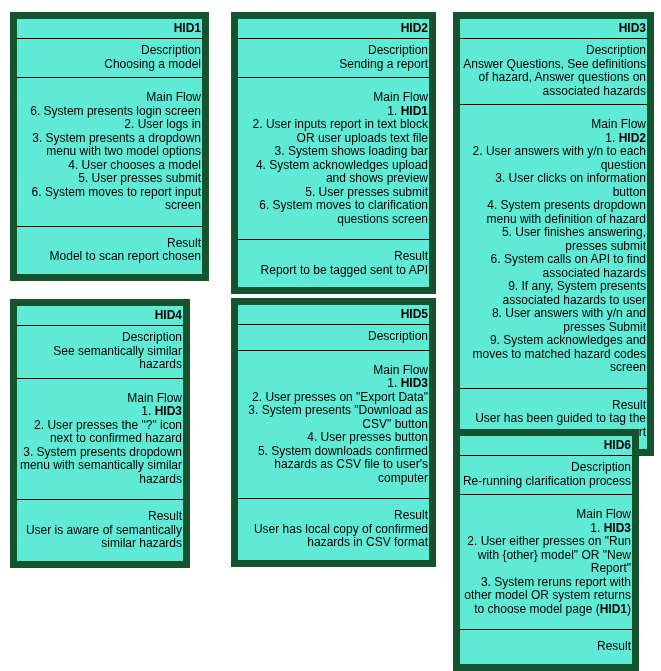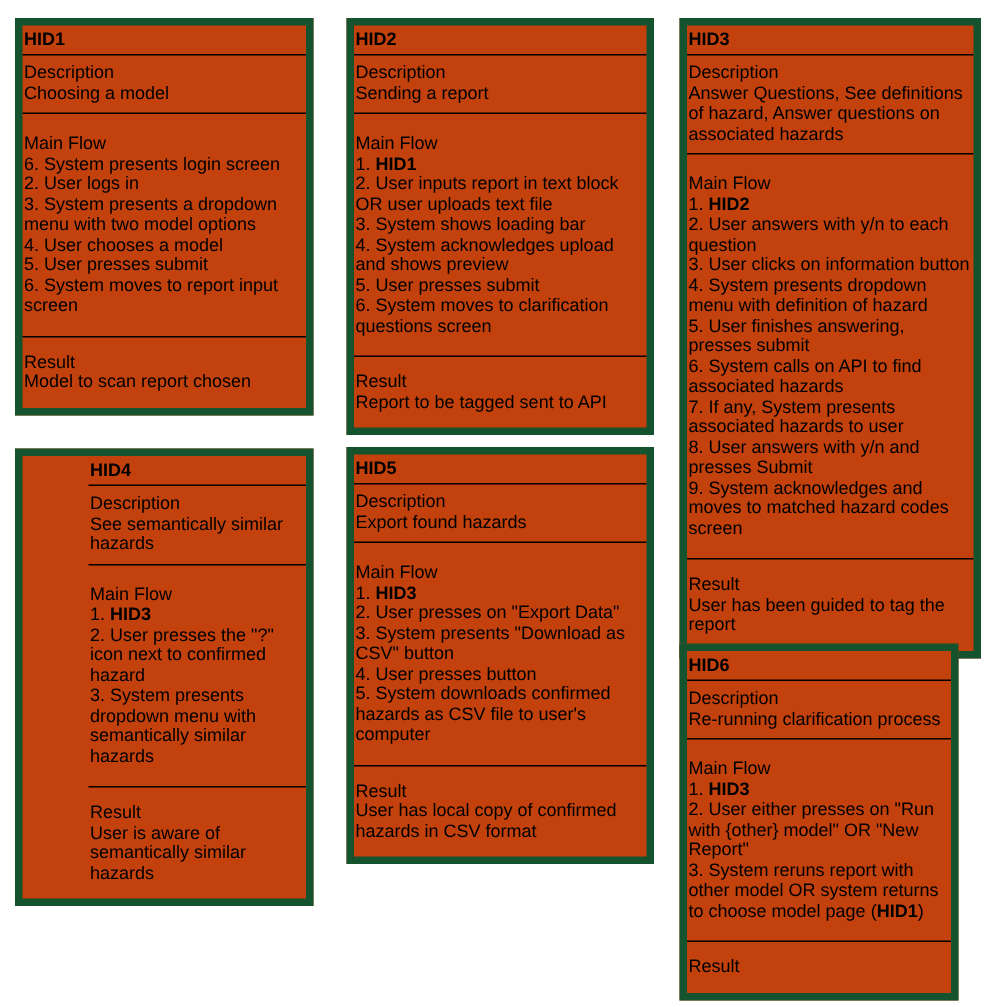--- a/index.html
+++ b/index.html
@@ -13,40 +13,40 @@
     height: 671px;
     background: #ffffff;
     font-family: "Liberation Sans", sans-serif;
     font-size: 12px;
     line-height: 13.5px;
     color: #000000;
     overflow: hidden;
   }
   .ucbox {
     position: absolute;
-    background: #c2410c;
-    border: 5px solid #14532d;
+    background: #5eead4;
+    border: 7px solid #14532d;
     box-sizing: border-box;
-    text-align: left;
+    text-align: right;
   }
   .cell { border-top: 1px solid #000000; }
   .cell.title {
     border-top: none;
     font-weight: bold;
     padding: 3px 1px 3px;
     line-height: 13px;
   }
   .cell.desc   { padding: 5px 1px 6px; }
   .cell.flow   { padding: 13px 1px 13px; }
   .cell.result { padding: 10px 1px 10px; }
   .hdr { font-weight: normal; }
   .b1 { left: 10px;  top: 12px;  width: 199px; }
   .b2 { left: 231px; top: 12px;  width: 205px; }
   .b3 { left: 453px; top: 12px;  width: 201px; }
-  .b4 { left: 10px;  top: 299px; width: 199px; padding-left: 44px; }
+  .b4 { left: 10px;  top: 299px; width: 180px; }
   .b5 { left: 231px; top: 298px; width: 205px; }
   .b6 { left: 453px; top: 429px; width: 186px; }
 </style>
 </head>
 <body>
 
 <div id="canvas">
 
   <div class="ucbox b1">
     <div class="cell title">HID1</div>
@@ -102,21 +102,21 @@
     </div>
     <div class="cell flow">
       <div class="hdr">Main Flow</div>
       <div>
           <div><span>1. </span><span style="font-weight: bold;">HID2</span></div>
           <div><span>2. User answers with y/n to each question</span></div>
           <div><span>3. User clicks on information button</span></div>
           <div><span>4. System presents dropdown menu with definition of hazard</span></div>
           <div><span>5. User finishes answering, presses submit</span></div>
           <div><span>6. System calls on API to find associated hazards</span></div>
-          <div><span>7. If any, System presents associated hazards to user</span></div>
+          <div><span>9. If any, System presents associated hazards to user</span></div>
           <div><span>8. User answers with y/n and presses Submit</span></div>
           <div><span>9. System acknowledges and moves to matched hazard codes screen</span></div>
         </div>
     </div>
     <div class="cell result">
       <div class="hdr">Result</div>
       <div>User has been guided to tag the report</div>
     </div>
   </div>
 
@@ -137,21 +137,20 @@
     <div class="cell result">
       <div class="hdr">Result</div>
       <div>User is aware of semantically similar hazards</div>
     </div>
   </div>
 
   <div class="ucbox b5">
     <div class="cell title">HID5</div>
     <div class="cell desc">
       <div class="hdr">Description</div>
-      <div>Export found hazards</div>
     </div>
     <div class="cell flow">
       <div class="hdr">Main Flow</div>
       <div>
           <div><span>1. </span><span style="font-weight: bold;">HID3</span></div>
           <div><span>2. User presses on "Export Data"</span></div>
           <div><span>3. System presents "Download as CSV" button</span></div>
           <div><span>4. User presses button</span></div>
           <div><span>5. System downloads confirmed hazards as CSV file to user's computer</span></div>
         </div>

